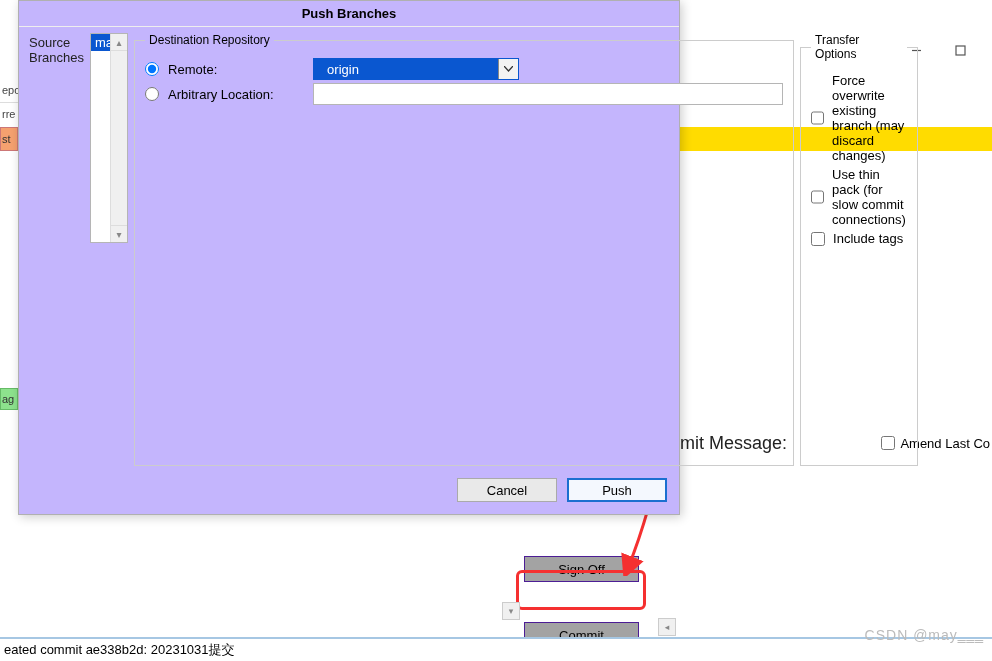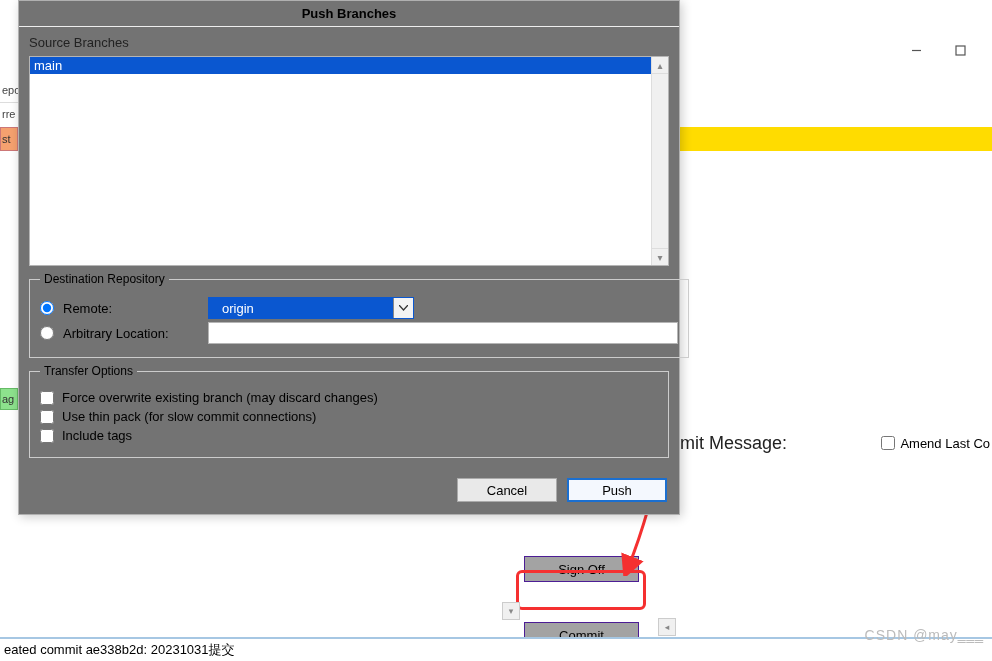--- a/index.html
+++ b/index.html
@@ -31,23 +31,23 @@
     .red-arrow { position: absolute; top: 498px; left: 620px; pointer-events:none; }
 
     .scroll-corner { position: absolute; width: 18px; height: 18px; background: #f0f0f0; border: 1px solid #ccc; display:flex; align-items:center; justify-content:center; color:#888; font-size:9px;}
     .sc1 { top: 602px; left: 502px; }
     .sc2 { top: 618px; left: 658px; }
 
     .status-bar { position: absolute; bottom: 0; left: 0; right: 0; height: 22px; border-top: 2px solid #a6c7e3; background: #fff; padding: 11px 4px; font-size: 13px; display:flex; align-items:center; }
     .watermark { position: absolute; bottom: 18px; right: 8px; color: #bbb; font-size: 14px; letter-spacing: 1px; }
 
     
-    .dialog { position: absolute; top: 0; left: 18px; width: 662px; height: 515px; background: #737373; border: 1px solid #b0b0b0; box-shadow: 2px 2px 10px rgba(0,0,0,.2); display: flex; flex-direction: column; }
+    .dialog { position: absolute; top: 0; left: 18px; width: 662px; height: 515px; background: #c4b5fd; border: 1px solid #b0b0b0; box-shadow: 2px 2px 10px rgba(0,0,0,.2); display: flex; flex-direction: column; }
     .dlg-title { height: 26px; display: flex; align-items: center; justify-content: center; font-weight: bold; font-size: 13px; border-bottom: 1px solid #eee; }
-    .dlg-body { flex: 1; padding: 6px 10px 4px 10px; display: flex; flex-direction: column; gap: 6px; }
+    .dlg-body { flex: 1; padding: 6px 10px 4px 10px; display: flex; flex-direction: row; gap: 6px; }
     .grp-label { font-size: 13px; color: #222; margin-top: 2px; }
 
     .listbox { border: 1px solid #b5b5b5; background: #fff; height: 210px; position: relative; }
     .listbox .item { padding: 1px 4px; color: #fff; background: #0a57d0; width: calc(100% - 17px); font-size: 13px; }
     .listbox .vscroll { position: absolute; top: 0; right: 0; bottom: 0; width: 17px; background: #f0f0f0; border-left: 1px solid #ddd; }
     .vscroll .arrow { height: 17px; display: flex; align-items: center; justify-content: center; color: #888; font-size: 10px; }
     .vscroll .arrow.up { border-bottom: 1px solid #ddd; }
     .vscroll .arrow.dn { position: absolute; bottom: 0; left: 0; right: 0; border-top: 1px solid #ddd; }
 
     fieldset { border: 1px solid #ccc; padding: 8px 10px 10px 10px; }

